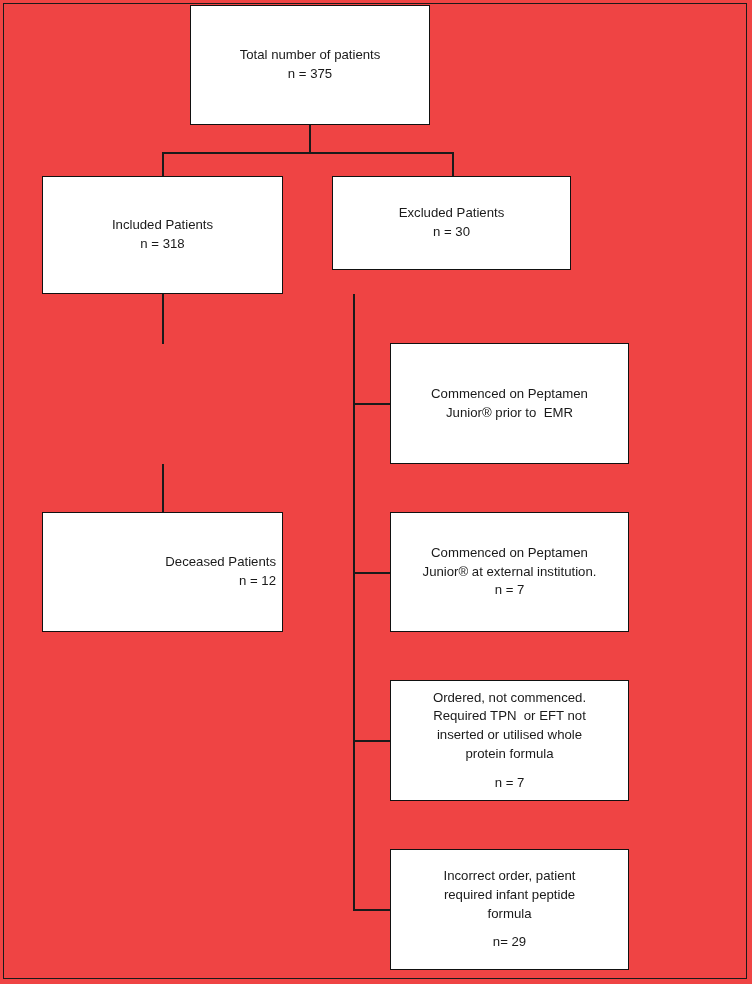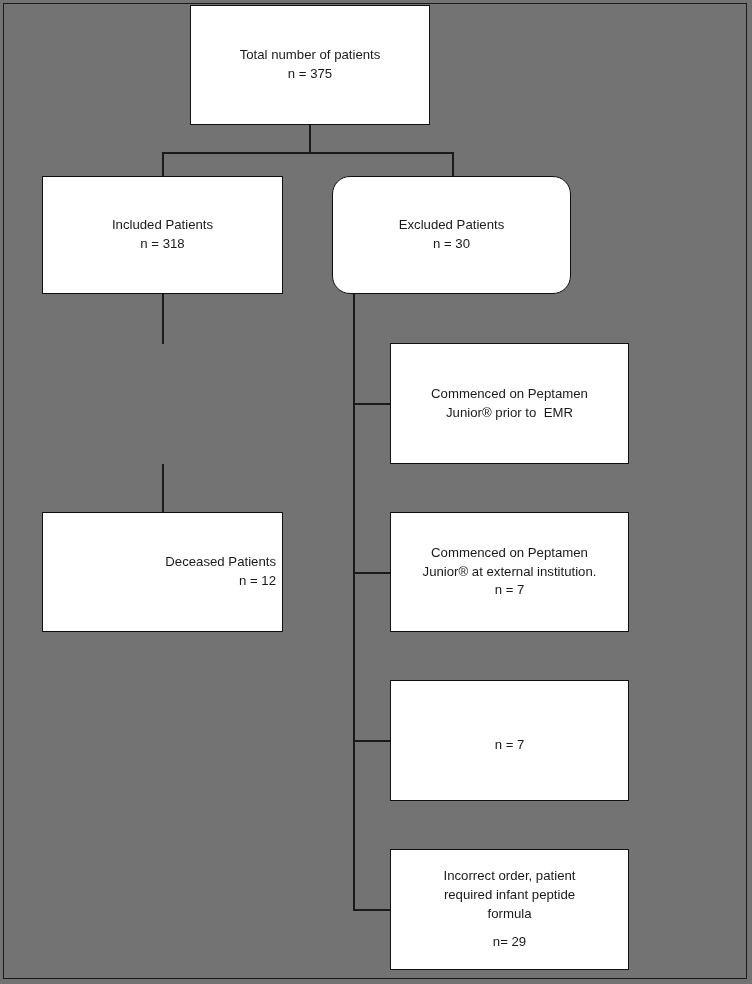--- a/index.html
+++ b/index.html
@@ -8,21 +8,21 @@
     background: #ffffff;
   }
   body {
     font-family: "Liberation Sans", sans-serif;
     color: #1a1a1a;
   }
   #canvas {
     position: relative;
     width: 752px;
     height: 984px;
-    background: #737373;
+    background: #ef4444;
     overflow: hidden;
   }
   .frame {
     position: absolute;
     left: 3px;
     top: 3px;
     width: 744px;
     height: 976px;
     border: 1.5px solid #1a1a1a;
     box-sizing: border-box;
@@ -74,21 +74,21 @@
   <div class="conn v" style="left:309px; top:125px; height:28px;"></div>
   <div class="conn h" style="left:162px; top:152px; width:292px;"></div>
   <div class="conn v" style="left:162px; top:152px; height:25px;"></div>
   <div class="conn v" style="left:452px; top:152px; height:25px;"></div>
 
   <div class="node" style="left:42px; top:176px; width:241px; height:118px;">
     <span class="txt">Included Patients</span>
     <span class="count">n = 318</span>
   </div>
 
-  <div class="node" style="left:332px; top:176px; width:239px; height:118px;border-radius:18px;">
+  <div class="node" style="left:332px; top:176px; width:239px; height:94px;">
     <span class="txt">Excluded Patients</span>
     <span class="count">n = 30</span>
   </div>
 
   <div class="conn v" style="left:162px; top:294px; height:50px;"></div>
   <div class="conn v" style="left:162px; top:464px; height:48px;"></div>
 
 
   <div class="node" style="left:42px; top:512px; width:241px; height:120px;text-align:right;">
     <span class="txt">Deceased Patients</span>
@@ -106,20 +106,24 @@
 Junior® prior to  EMR</span>
   </div>
 
   <div class="node" style="left:390px; top:512px; width:239px; height:120px;">
     <span class="txt">Commenced on Peptamen
 Junior® at external institution.</span>
     <span class="count">n = 7</span>
   </div>
 
   <div class="node tight" style="left:390px; top:680px; width:239px; height:121px;">
+    <span class="txt">Ordered, not commenced.
+Required TPN  or EFT not
+inserted or utilised whole
+protein formula</span>
     <span class="count">n = 7</span>
   </div>
 
   <div class="node tight" style="left:390px; top:849px; width:239px; height:121px;">
     <span class="txt">Incorrect order, patient
 required infant peptide
 formula</span>
     <span class="count">n= 29</span>
   </div>
 

